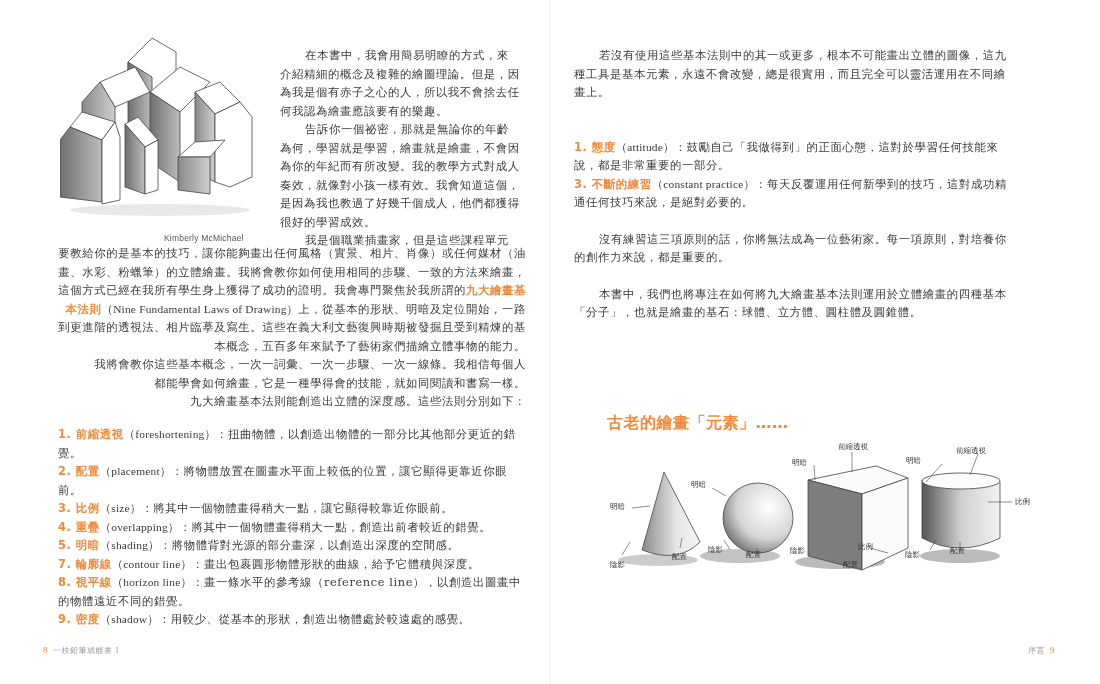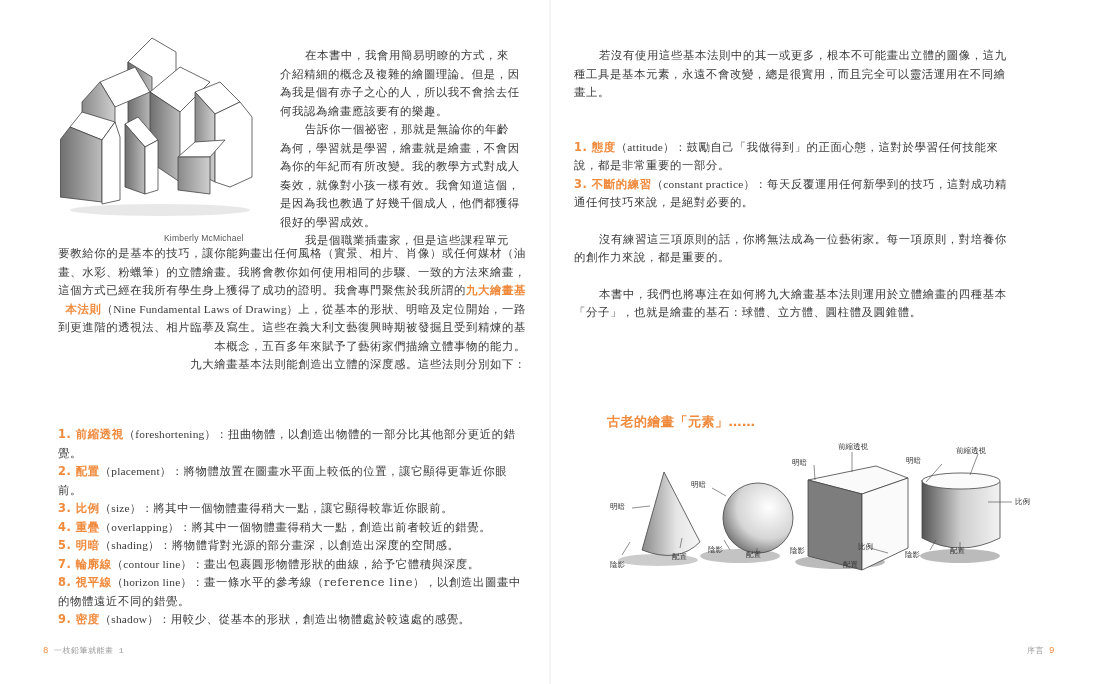--- a/index.html
+++ b/index.html
@@ -20,25 +20,25 @@
   .art-houses { position: absolute; left: 60px; top: 22px; width: 210px; height: 195px; }
   .caption { position: absolute; left: 124px; top: 233px; font-family: "Liberation Sans", sans-serif; font-size: 8.5px; color: #555; letter-spacing: 0.2px; margin-left: 40px; }
   .wrap-col { position: absolute; left: 280px; top: 46px; width: 240px; }
   .full-col { position: absolute; left: 58px; top: 244px; width: 468px; text-align: right; }
   .law-list { position: absolute; left: 58px; top: 425px; width: 468px; }
   .law-list .li { padding-left: 0; }
 
   
   .r-col { position: absolute; left: 574px; top: 46px; width: 438px; }
   .r-col .gap { height: 18px; }
-  .elements-title { position: absolute; left: 607px; top: 413px; font-family: "DejaVu Sans", sans-serif; font-weight: bold; font-size: 13px; color: #f08a3c; letter-spacing: 0.5px; }
+  .elements-title { position: absolute; left: 607px; top: 413px; font-family: "DejaVu Sans", sans-serif; font-weight: bold; font-size: 16px; color: #f08a3c; letter-spacing: 0.5px; }
   .diagram { position: absolute; left: 600px; top: 430px; width: 460px; height: 150px; }
   .lbl { position: absolute; font-family: "DejaVu Sans", sans-serif; font-size: 7.5px; color: #333; white-space: nowrap; }
 
-  .footer { position: absolute; top: 645px; font-family: Liberation Mono, monospace; font-size: 8px; color: #9a9a9a; letter-spacing: 0.5px; }
+  .footer { position: absolute; top: 645px; font-family: Liberation Serif, serif; font-size: 8px; color: #9a9a9a; letter-spacing: 0.5px; }
   .footer .num { color: #f08a3c; font-size: 9px; margin: 0 5px; }
   .footer.left { left: 38px; }
   .footer.right { right: 40px; }
 </style>
 </head>
 <body>
 
 <div class="spread">
 
   <div class="page left">
@@ -84,20 +84,21 @@
     <div class="caption">Kimberly McMichael</div>
 
     <div class="wrap-col">
       <p class="indent">在本書中，我會用簡易明瞭的方式，來介紹精細的概念及複雜的繪圖理論。但是，因為我是個有赤子之心的人，所以我不會捨去任何我認為繪畫應該要有的樂趣。</p>
       <p class="indent">告訴你一個祕密，那就是無論你的年齡為何，學習就是學習，繪畫就是繪畫，不會因為你的年紀而有所改變。我的教學方式對成人奏效，就像對小孩一樣有效。我會知道這個，是因為我也教過了好幾千個成人，他們都獲得很好的學習成效。</p>
       <p class="indent">我是個職業插畫家，但是這些課程單元</p>
     </div>
 
     <div class="full-col">
       <p><span>要教給你的是基本的技巧，讓你能夠畫出任何風格（實景、相片、肖像）或任何媒材（油畫、水彩、粉蠟筆）的立體繪畫。我將會教你如何使用相同的步驟、一致的方法來繪畫，這個方式已經在我所有學生身上獲得了成功的證明。我會專門聚焦於我所謂的</span><span class="orange">九大繪畫基本法則</span><span class="en">（Nine Fundamental Laws of Drawing）</span><span>上，從基本的形狀、明暗及定位開始，一路到更進階的透視法、相片臨摹及寫生。這些在義大利文藝復興時期被發掘且受到精煉的基本概念，五百多年來賦予了藝術家們描繪立體事物的能力。</span></p>
+      <p class="indent">我將會教你這些基本概念，一次一詞彙、一次一步驟、一次一線條。我相信每個人都能學會如何繪畫，它是一種學得會的技能，就如同閱讀和書寫一樣。</p>
       <p class="indent">九大繪畫基本法則能創造出立體的深度感。這些法則分別如下：</p>
     </div>
 
     <div class="law-list">
       <div class="li"><span class="orange">1.</span> <span class="orange">前縮透視</span><span class="en">（foreshortening）</span><span>：扭曲物體，以創造出物體的一部分比其他部分更近的錯覺。</span></div>
       <div class="li"><span class="orange">2.</span> <span class="orange">配置</span><span class="en">（placement）</span><span>：將物體放置在圖畫水平面上較低的位置，讓它顯得更靠近你眼前。</span></div>
       <div class="li"><span class="orange">3.</span> <span class="orange">比例</span><span class="en">（size）</span><span>：將其中一個物體畫得稍大一點，讓它顯得較靠近你眼前。</span></div>
       <div class="li"><span class="orange">4.</span> <span class="orange">重疊</span><span class="en">（overlapping）</span><span>：將其中一個物體畫得稍大一點，創造出前者較近的錯覺。</span></div>
       <div class="li"><span class="orange">5.</span> <span class="orange">明暗</span><span class="en">（shading）</span><span>：將物體背對光源的部分畫深，以創造出深度的空間感。</span></div>
       <div class="li"><span class="orange">7.</span> <span class="orange">輪廓線</span><span class="en">（contour line）</span><span>：畫出包裹圓形物體形狀的曲線，給予它體積與深度。</span></div>

